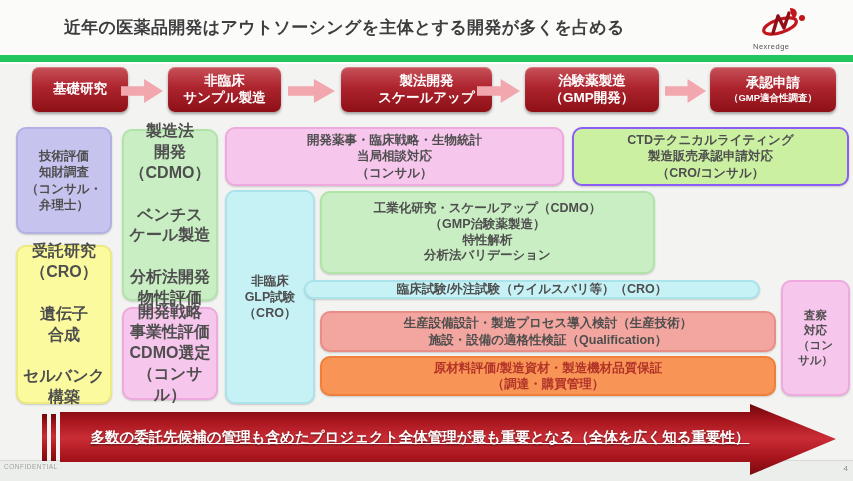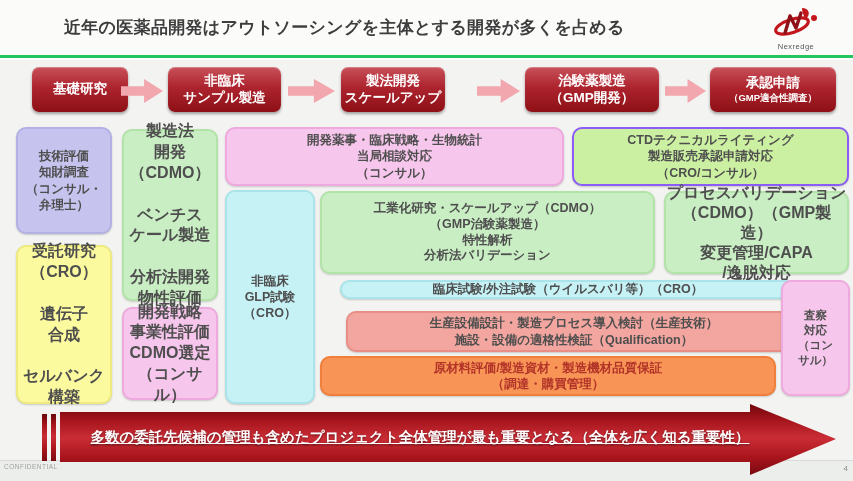--- a/index.html
+++ b/index.html
@@ -1,23 +1,23 @@
 <!DOCTYPE html>
 <html><head>
 <meta charset="utf-8">
 <style>
   html,body { margin:0; padding:0; background:#e8eae8; font-family:"Liberation Sans","DejaVu Sans",sans-serif; }
   .slide { position:relative; width:853px; height:481px; background:#f3f4f2; overflow:hidden; }
 
   
   .header { position:absolute; left:0; top:0; width:853px; height:55px; background:#fbfbfa;
-            border-bottom:3px solid #22c55e; box-shadow:0 2px 0 rgba(255,255,255,0.9); }
+            border-bottom:7px solid #22c55e; box-shadow:0 2px 0 rgba(255,255,255,0.9); }
   .title  { position:absolute; left:64px; top:0; height:55px; display:flex; align-items:center;
             font-size:17px; font-weight:bold; color:#3d3d3d; letter-spacing:0.3px; }
-  .logo   { position:absolute; right:14px; top:6px; width:86px; height:46px; text-align:center; }
+  .logo   { position:absolute; right:14px; top:6px; width:86px; height:46px; }
   .logo-brand { font-size:7.5px; color:#555; letter-spacing:0.5px; margin-top:-2px; }
 
   
   .stage { position:absolute; top:67px; height:45px; border-radius:7px;
            background:linear-gradient(180deg,#c8515a 0%, #ad242e 45%, #8e1016 100%);
            color:#fff; font-weight:bold; display:flex; flex-direction:column; justify-content:center;
            align-items:center; text-align:center; font-size:13.5px; line-height:1.25;
            box-shadow:0 2px 3px rgba(0,0,0,0.35), inset 0 1px 1px rgba(255,255,255,0.3); }
   .stage .sub-small { font-size:9.5px; }
   .flow-arrow { position:absolute; top:79px; height:24px; background:#f2a6ad;
@@ -26,21 +26,21 @@
   
   .pbox { position:absolute; border-radius:10px; display:flex; align-items:center; justify-content:center;
           text-align:center; font-weight:bold; color:#4e4e4e; white-space:pre-line; line-height:1.3;
           font-size:16px; box-shadow:0 1px 2px rgba(0,0,0,0.18); box-sizing:border-box; }
   .c-purple { background:#c6c4ee; border:2px solid #b3b0e3; }
   .c-yellow { background:#fcfa9f; border:2px solid #eeea7e; }
   .c-green  { background:#c9eec3; border:2px solid #b2e3a8; }
   .c-lime   { background:#ccf0a2; border:2px solid #8b5cf6; }
   .c-cyan   { background:#c6f2f6; border:2px solid #aae4ea; }
   .c-pink   { background:#f7c6ec; border:2px solid #eeaade; }
-  .c-salmon { background:#f3a69f; border:2px solid #e98e86;margin-left:26px; }
+  .c-salmon { background:#f3a69f; border:2px solid #e98e86; }
   .c-orange { background:#f89455; border:2px solid #ef7f3a; color:#b23429; }
 
   
   .footer-strip { position:absolute; left:0; top:460px; width:853px; height:21px; background:#eceeec;
                   border-top:1px solid #d8d8d8; }
   .confidential { position:absolute; left:4px; top:463px; font-size:6.5px; color:#a0a0a0; letter-spacing:0.5px; }
   .page-num { position:absolute; right:5px; top:464px; font-size:8px; color:#8a8a8a; }
 
   
   .banner-svg  { position:absolute; left:0; top:400px; }
@@ -69,21 +69,21 @@
   <div class="stage" style="left:32px;width:96px;">
     <span>基礎研究</span>
       <span></span>
   </div>
   <div class="flow-arrow" style="left:121px;width:42px;"></div>
   <div class="stage" style="left:168px;width:113px;">
     <span>非臨床</span>
       <span>サンプル製造</span>
   </div>
   <div class="flow-arrow" style="left:288px;width:47px;"></div>
-  <div class="stage" style="left:341px;width:104px;">
+  <div class="stage" style="left:341px;width:131px;padding-left:20px;">
     <span>製法開発</span>
       <span>スケールアップ</span>
   </div>
   <div class="flow-arrow" style="left:477px;width:43px;"></div>
   <div class="stage" style="left:525px;width:134px;">
     <span>治験薬製造</span>
       <span>（GMP開発）</span>
   </div>
   <div class="flow-arrow" style="left:665px;width:41px;"></div>
   <div class="stage" style="left:710px;width:126px;">
@@ -124,26 +124,22 @@
 当局相談対応
 （コンサル）</div>
   <div class="pbox c-lime" style="left:572px;top:127px;width:277px;height:59px;font-size:12.5px;">CTDテクニカルライティング
 製造販売承認申請対応
 （CRO/コンサル）</div>
 
   <div class="pbox c-green" style="left:320px;top:191px;width:335px;height:83px;font-size:12.5px;line-height:1.25;">工業化研究・スケールアップ（CDMO）
 （GMP治験薬製造）
 特性解析
 分析法バリデーション</div>
-  <div class="pbox c-green" style="left:664px;top:191px;width:185px;height:83px;line-height:1.25;">プロセスバリデーション
-（CDMO）（GMP製造）
-変更管理/CAPA
-/逸脱対応</div>
 
-  <div class="pbox c-cyan" style="left:340px;top:280px;width:456px;height:19px;font-size:12.5px;">臨床試験/外注試験（ウイルスバリ等）（CRO）</div>
+  <div class="pbox c-cyan" style="left:304px;top:280px;width:456px;height:19px;font-size:12.5px;">臨床試験/外注試験（ウイルスバリ等）（CRO）</div>
   <div class="pbox c-salmon" style="left:320px;top:311px;width:456px;height:41px;font-size:12.5px;">生産設備設計・製造プロセス導入検討（生産技術）
 施設・設備の適格性検証（Qualification）</div>
   <div class="pbox c-orange" style="left:320px;top:356px;width:456px;height:40px;font-size:12.5px;">原材料評価/製造資材・製造機材品質保証
 （調達・購買管理）</div>
   <div class="pbox c-pink" style="left:781px;top:280px;width:69px;height:116px;font-size:11.5px;">査察
 対応
 （コン
 サル）</div>
 
   <div class="footer-strip"></div>

